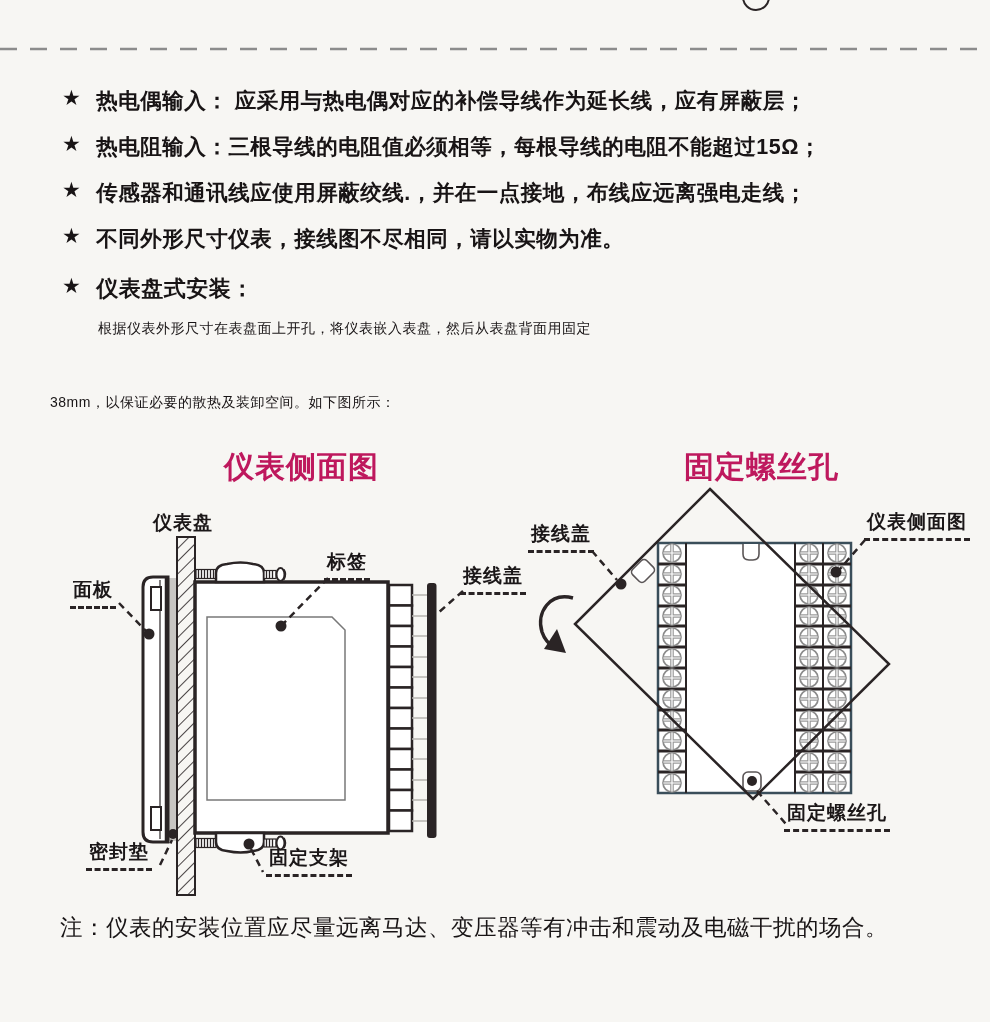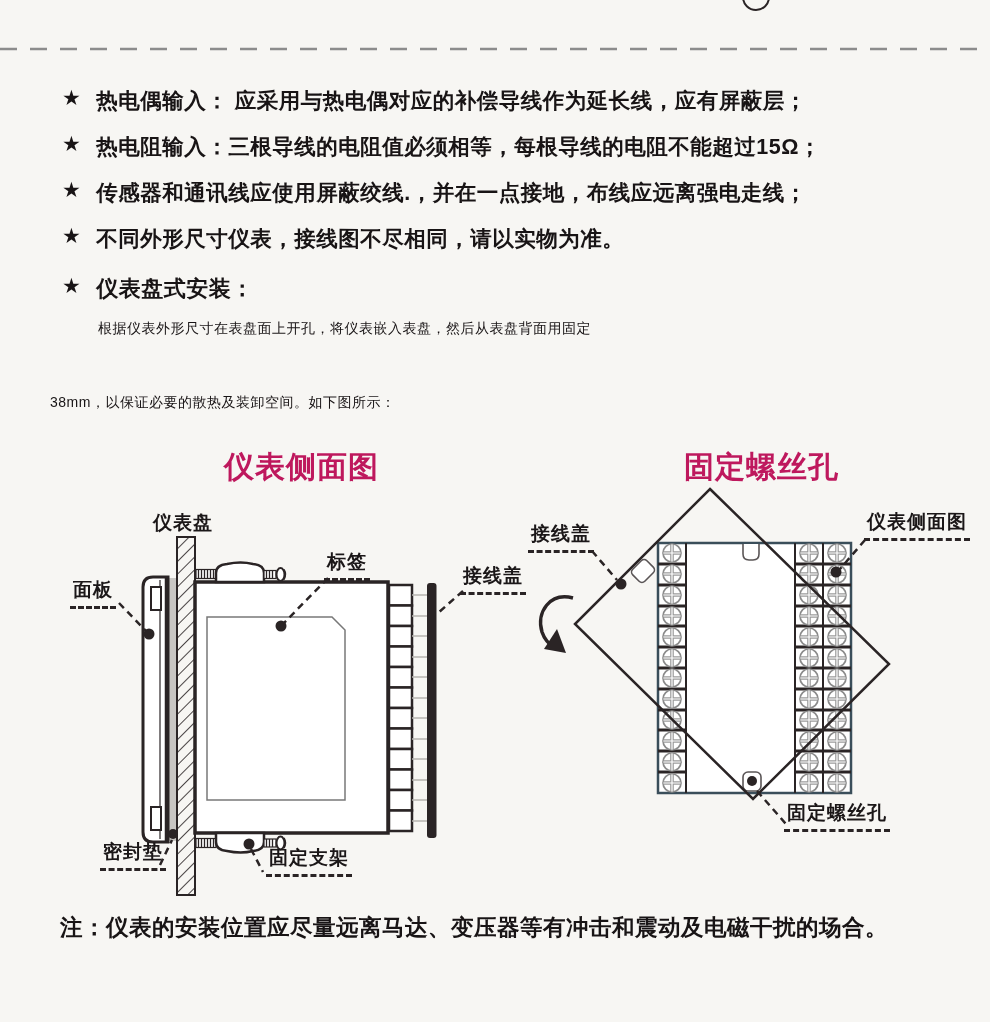--- a/index.html
+++ b/index.html
@@ -10,21 +10,21 @@
     overflow:hidden;
     font-family:"Liberation Sans","DejaVu Sans",sans-serif;
     color:#181415;
   }
   .art{position:absolute;left:0;top:0;pointer-events:none;}
   .bullet{position:absolute;left:62px;display:flex;gap:15px;align-items:flex-start;
           font-size:21.5px;font-weight:700;letter-spacing:.5px;white-space:nowrap;}
   .bullet .star{font-size:21px;line-height:1.15;}
   .heading{font-size:22px;}
   .para{position:absolute;font-size:14px;font-weight:400;letter-spacing:.5px;white-space:nowrap;}
-  .note{position:absolute;left:60px;top:912px;font-size:22.5px;font-weight:700;letter-spacing:.5px;white-space:nowrap;}
+  .note{position:absolute;left:60px;top:912px;font-size:22.5px;font-weight:400;letter-spacing:.5px;white-space:nowrap;}
   .dtitle{position:absolute;font-family:"Liberation Serif","DejaVu Serif",serif;
           font-weight:700;font-size:30px;letter-spacing:1px;white-space:nowrap;color:#be185d;}
   .dlabel{position:absolute;font-size:19px;font-weight:700;letter-spacing:1px;
           white-space:nowrap;color:#1b1718;padding:0 3px 3px 3px;}
   .dlabel.u{border-bottom:3px dashed #2a2425;}
   .top-circle{position:absolute;left:742px;top:-17px;width:24px;height:24px;
           border:2px solid #2a2425;border-radius:50%;background:transparent;}
 </style>
 </head>
 <body>
@@ -227,21 +227,21 @@
   <div class="para" style="left:98px;top:320px">根据仪表外形尺寸在表盘面上开孔，将仪表嵌入表盘，然后从表盘背面用固定</div>
   <div class="para" style="left:50px;top:394px">38mm，以保证必要的散热及装卸空间。如下图所示：</div>
 
   <div class="dtitle" style="left:224px;top:447px">仪表侧面图</div>
   <div class="dtitle" style="left:684px;top:447px">固定螺丝孔</div>
 
   <div class="dlabel" style="left:150px;top:510px">仪表盘</div>
   <div class="dlabel u" style="left:70px;top:577px">面板</div>
   <div class="dlabel u" style="left:324px;top:549px">标签</div>
   <div class="dlabel u" style="left:460px;top:563px">接线盖</div>
-  <div class="dlabel u" style="left:100px;top:839px">密封垫</div>
+  <div class="dlabel u" style="left:86px;top:839px">密封垫</div>
   <div class="dlabel u" style="left:266px;top:845px">固定支架</div>
 
   <div class="dlabel u" style="left:528px;top:521px">接线盖</div>
   <div class="dlabel u" style="left:864px;top:509px">仪表侧面图</div>
   <div class="dlabel u" style="left:784px;top:800px">固定螺丝孔</div>
 
   <div class="note">注：仪表的安装位置应尽量远离马达、变压器等有冲击和震动及电磁干扰的场合。</div>
 
 </div>
 

